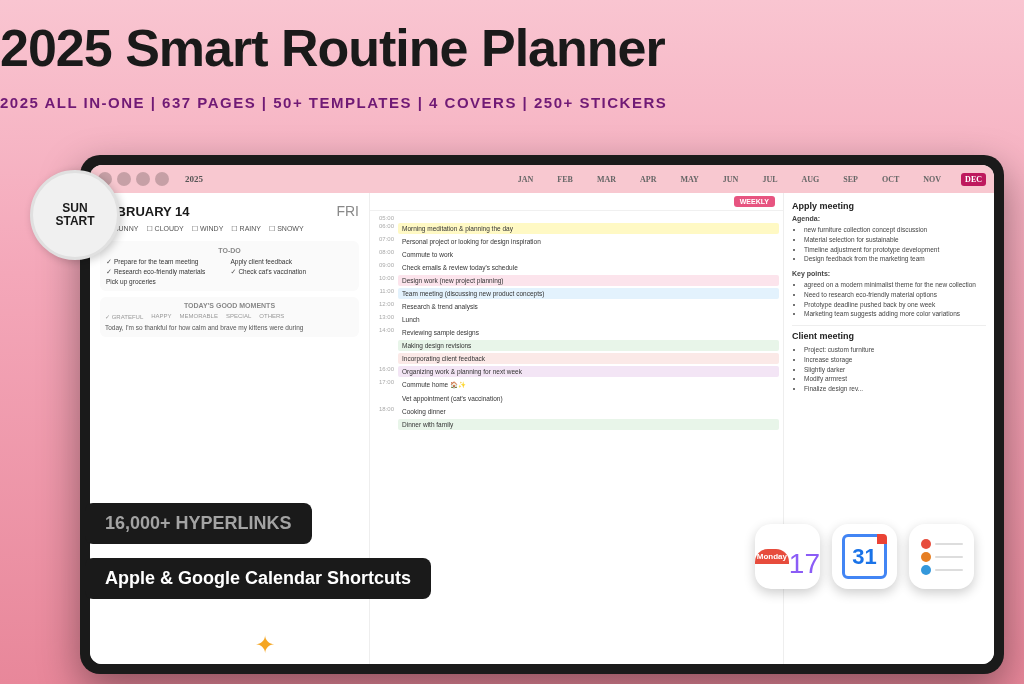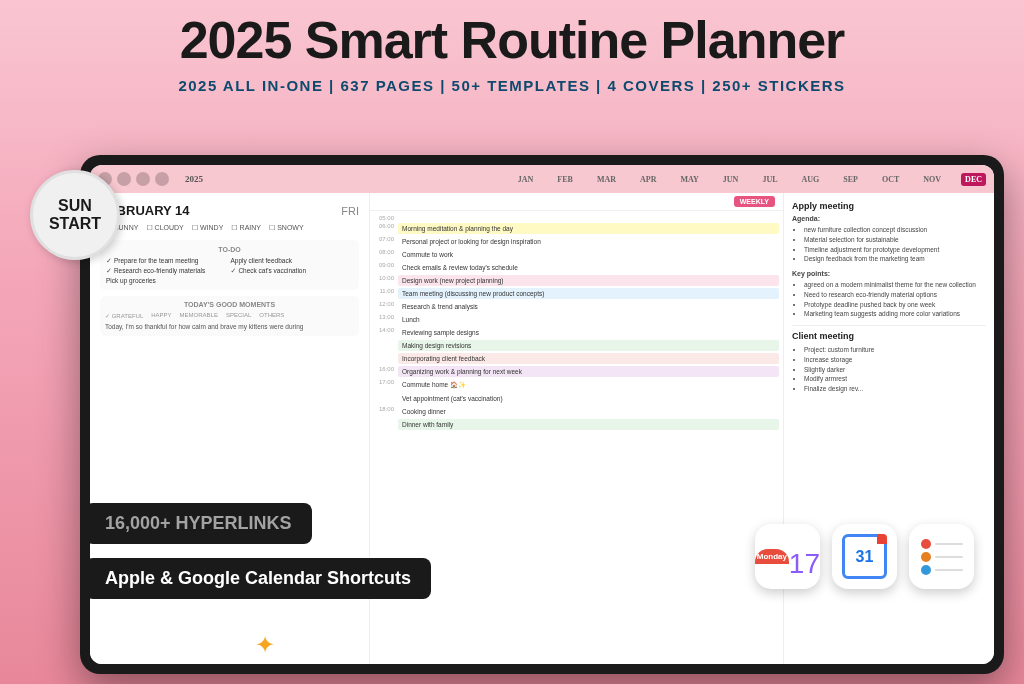--- a/index.html
+++ b/index.html
@@ -15,41 +15,40 @@
     
     .bg {
       position: absolute;
       inset: 0;
       background: linear-gradient(180deg, #f9c5d1 0%, #f4a7b9 40%, #e8879a 100%);
     }
 
     
     .header-section {
       position: absolute;
-      top: 12px;
+      top: 20px;
       left: 0;
       right: 0;
-      text-align: center;
       z-index: 10;
     }
 
     .main-title {
       font-size: 52px;
       font-weight: 900;
       color: #1a1a1a;
       letter-spacing: -1px;
       line-height: 1.1;
     }
 
     .subtitle {
       font-size: 15px;
       font-weight: 700;
-      color: #0c4a6e;
+      color: #701a75;
       letter-spacing: 1.5px;
-      margin-top: 8px;
+      margin-top: 17px;
     }
 
     
     .sun-start-badge {
       position: absolute;
       top: 170px;
       left: 30px;
       width: 90px;
       height: 90px;
       border-radius: 50%;
@@ -57,21 +56,21 @@
       border: 3px solid #e0e0e0;
       display: flex;
       flex-direction: column;
       align-items: center;
       justify-content: center;
       z-index: 30;
       box-shadow: 2px 2px 8px rgba(0,0,0,0.2);
     }
 
     .sun-start-badge span {
-      font-size: 16px;
+      font-size: 12px;
       font-weight: 900;
       color: #1a1a1a;
       line-height: 1.1;
       text-align: right;
     }
 
     
     .tablet-frame {
       position: absolute;
       top: 155px;
@@ -171,21 +170,21 @@
       margin-bottom: 6px;
     }
 
     .date-text {
       font-size: 13px;
       font-weight: 800;
       color: #1a1a1a;
     }
 
     .date-day {
-      font-size: 11px;
+      font-size: 14px;
       color: #888;
     }
 
     .weather-bar {
       display: flex;
       gap: 8px;
       font-size: 7px;
       color: #555;
       margin-bottom: 8px;
     }
@@ -430,21 +429,21 @@
       background: white;
       border: 3px solid #4285f4;
       border-radius: 6px;
       display: flex;
       align-items: center;
       justify-content: center;
       position: relative;
     }
 
     .google-cal-num {
-      font-size: 16px;
+      font-size: 22px;
       font-weight: 700;
       color: #1a73e8;
     }
 
     .google-cal-corner {
       position: absolute;
       top: -3px;
       right: -3px;
       width: 10px;
       height: 10px;

